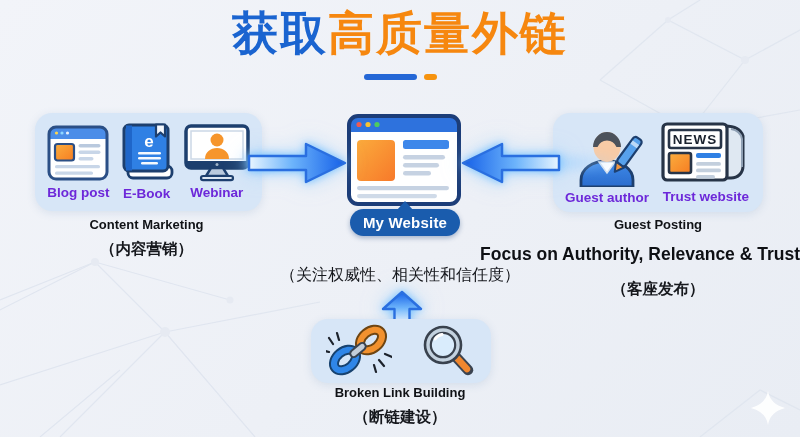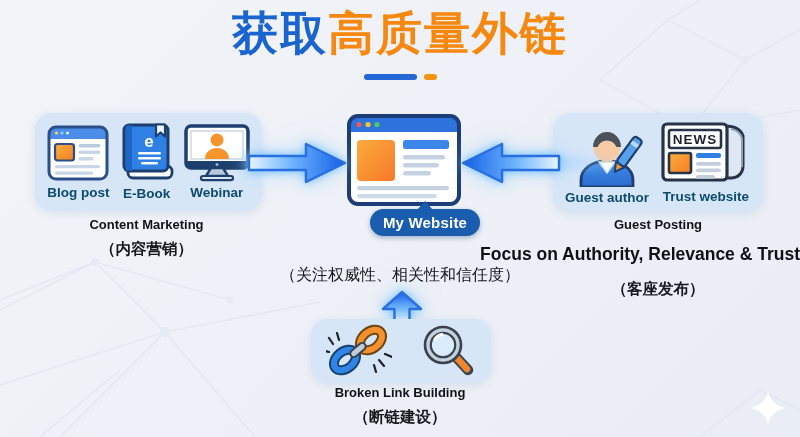--- a/index.html
+++ b/index.html
@@ -19,36 +19,36 @@
   .u-blue{width:53px;height:6px;border-radius:3px;background:#2467d6;}
   .u-orange{width:13px;height:6px;border-radius:3px;background:#f6930f;}
 
   
   .card{position:absolute;background:#d7e6f7;border-radius:17px;
     box-shadow:0 2px 8px rgba(90,130,180,.16);display:flex;align-items:center;justify-content:space-evenly;}
   .card-left{left:35px;top:113px;width:223px;height:98px;padding:0 2px;}
   .card-right{left:553px;top:113px;width:210px;height:99px;}
   .card-bottom{left:311px;top:319px;width:180px;height:64px;gap:14px;}
   .icon-col{display:flex;flex-direction:column;align-items:center;justify-content:flex-end;gap:3px;}
-  .icon-label{font-size:13.5px;font-weight:700;color:#0c4a6e;white-space:nowrap;}
+  .icon-label{font-size:13.5px;font-weight:700;color:#6d28d9;white-space:nowrap;}
 
   .group-heading{position:absolute;text-align:center;font-weight:800;font-size:13px;color:#101216;}
   .group-sub{position:absolute;text-align:center;font-weight:700;font-size:15.5px;color:#16181d;}
   .h-left{left:25px;top:217px;width:243px;}  .s-left{left:25px;top:239px;width:243px;}
   .h-right{left:543px;top:217px;width:230px;} .s-right{left:543px;top:239px;width:230px;margin-top:40px;}
   .h-bottom{left:290px;top:385px;width:220px;} .s-bottom{left:290px;top:407px;width:220px;}
 
   .focus1{position:absolute;left:0;top:244px;width:800px;text-align:right;font-size:17.5px;font-weight:800;color:#0e1014;}
   .focus2{position:absolute;left:0;top:265px;width:800px;text-align:center;font-size:16px;font-weight:400;color:#15171c;}
 
   
   .browser{position:absolute;left:347px;top:114px;}
   .pill{position:absolute;left:350px;top:209px;width:110px;height:27px;background:#1a5cad;
     border-radius:14px;display:flex;align-items:center;justify-content:center;
-    color:#fff;font-size:15px;font-weight:800;letter-spacing:.2px;box-shadow:0 2px 5px rgba(20,60,120,.35);margin-left:20px;}
+    color:#fff;font-size:15px;font-weight:800;letter-spacing:.2px;box-shadow:0 2px 5px rgba(20,60,120,.35);}
   .pill::before{content:"";position:absolute;top:-8px;left:47px;border-left:8px solid transparent;
     border-right:8px solid transparent;border-bottom:9px solid #1a5cad;}
 
   
   .arrow{position:absolute;filter:drop-shadow(0 0 4px rgba(110,190,255,.95)) drop-shadow(0 0 10px rgba(150,205,255,.55));}
   .arrow-left{left:246px;top:139px;}
   .arrow-right{left:458px;top:139px;}
   .arrow-up{left:381px;top:290px;}
   .streak{position:absolute;height:14px;border-radius:7px;filter:blur(5px);opacity:.75;}
   .streak-r{left:540px;top:156px;width:80px;background:linear-gradient(to right,#9cd0ff,rgba(156,208,255,0));}

